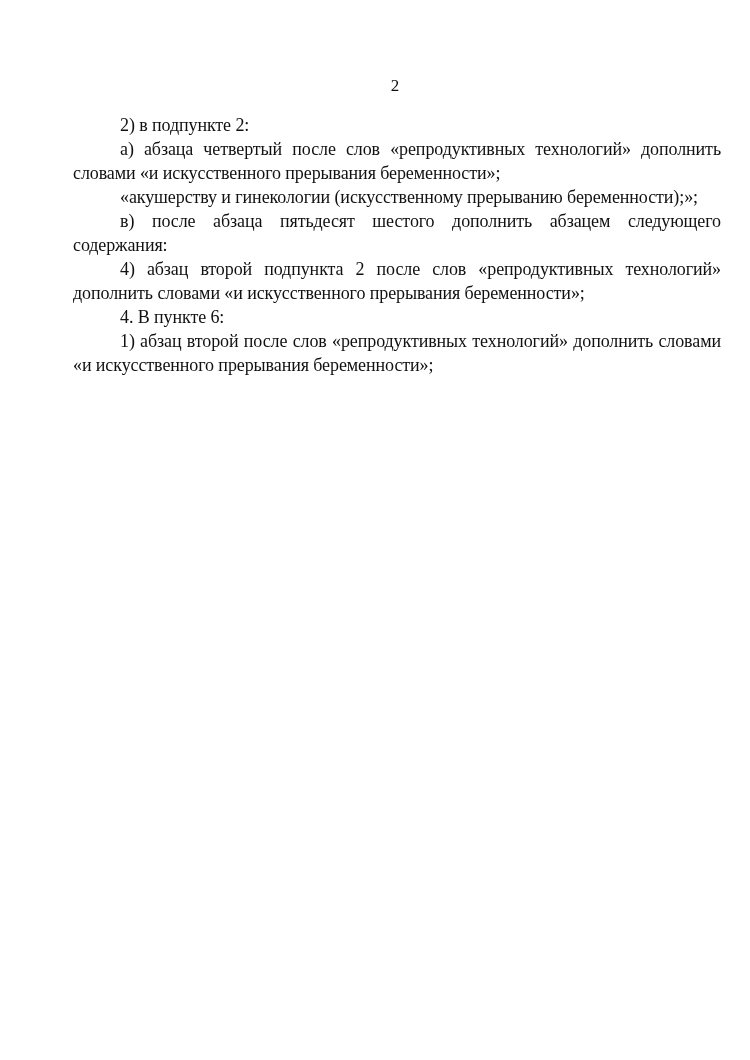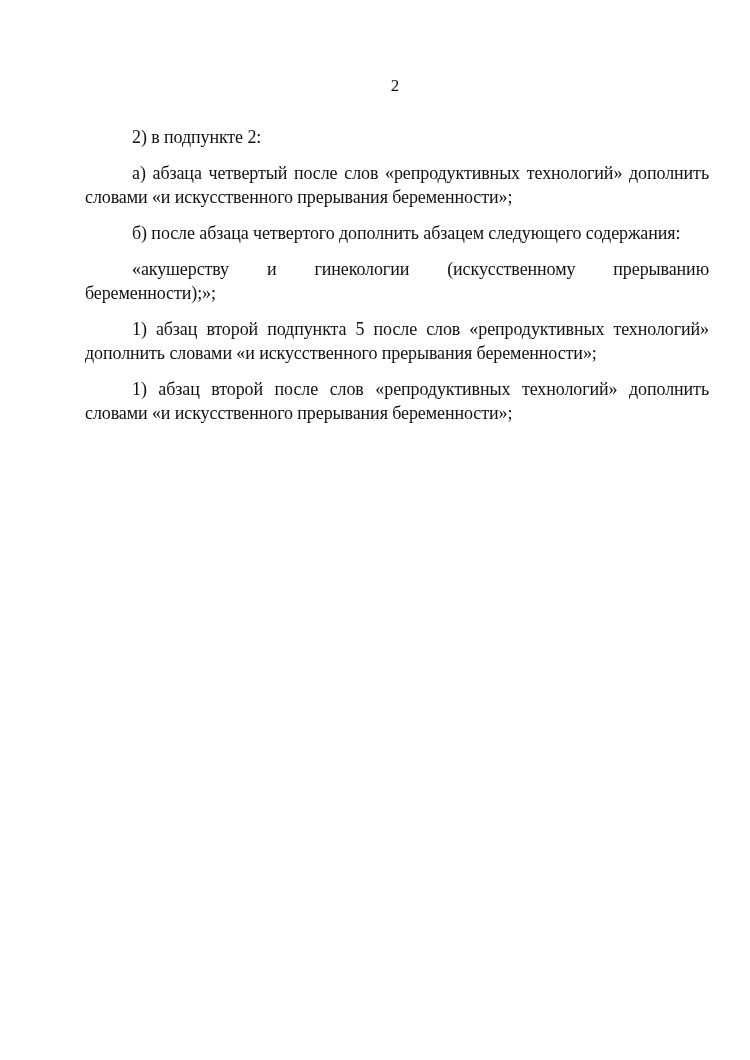--- a/index.html
+++ b/index.html
@@ -34,34 +34,35 @@
       line-height: 20px;
     }
     .body-text {
       position: absolute;
       left: 73px;
       top: 113px;
       width: 648px;
       line-height: 24px;
     }
     .para {
-      margin: 12px;
+      margin: 0;
       text-indent: 47px;
       text-align: justify;
       text-align-last: left;
       letter-spacing: -0.1px;
     }
   </style>
 </head>
 <body>
 
 <div class="page">
   <div class="page-number">2</div>
 
   <div class="body-text">
     <p class="para">2) в подпункте 2:</p>
     <p class="para">а) абзаца четвертый после слов «репродуктивных технологий» дополнить словами «и искусственного прерывания беременности»;</p>
-    <p class="para">б) после абзаца четвертого дополнить абзацем следующего содержания:</p>
     <p class="para">«акушерству и гинекологии (искусственному прерыванию беременности);»;</p>
-    <p class="para">1) абзац второй подпункта 5 после слов «репродуктивных технологий» дополнить словами «и искусственного прерывания беременности»;</p>
+    <p class="para">в) после абзаца пятьдесят шестого дополнить абзацем следующего содержания:</p>
+    <p class="para">4) абзац второй подпункта 2 после слов «репродуктивных технологий» дополнить словами «и искусственного прерывания беременности»;</p>
+    <p class="para">4. В пункте 6:</p>
     <p class="para">1) абзац второй после слов «репродуктивных технологий» дополнить словами «и искусственного прерывания беременности»;</p>
   </div>
 </div>
 
 </body></html>

